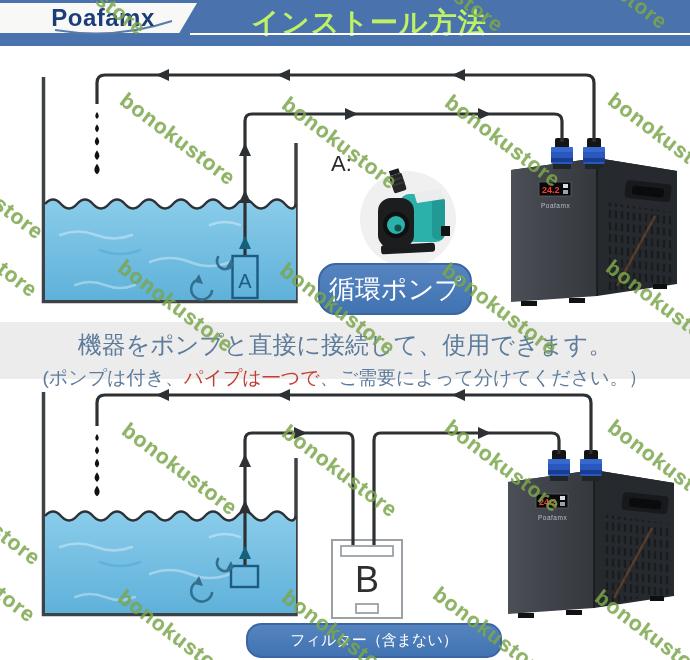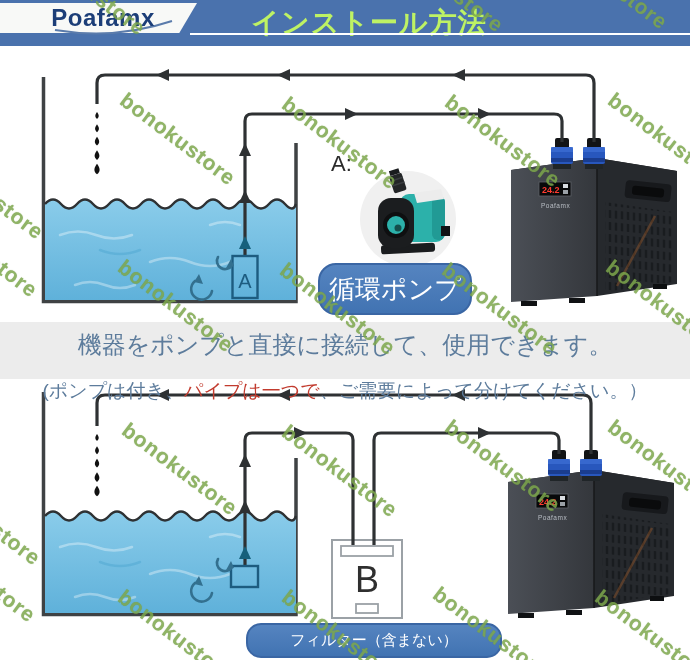--- a/index.html
+++ b/index.html
@@ -14,21 +14,21 @@
          font-size:24px;font-weight:bold;color:#1c3e78;letter-spacing:.5px;}
   .swoosh{position:absolute;left:0;top:0;}
   .title{position:absolute;left:48px;right:0;top:4px;text-align:center;
          font-size:28px;font-weight:bold;color:#bef264;letter-spacing:1px;}
   .head-line{position:absolute;left:190px;right:0;top:33px;height:2px;background:#ffffff;}
 
   
   .note{position:absolute;left:0;top:322px;width:690px;height:57px;background:#ececec;
         z-index:2;text-align:center;}
   .note-l1{margin-top:7px;font-size:24px;color:#5d7c9c;}
-  .note-l2{margin-top:17px;font-size:19px;color:#5d7c9c;}
+  .note-l2{margin-top:4px;font-size:19px;color:#5d7c9c;}
   .note-red{color:#c23b2e;}
 
   
   .pill{position:absolute;display:flex;align-items:center;justify-content:center;
         background:linear-gradient(#5584c0,#4173b2);border:2px solid #3a66a4;border-radius:18px;
         color:#ffffff;z-index:3;box-sizing:border-box;}
   .pill-pump{left:318px;top:263px;width:154px;height:52px;font-size:26px;}
   .pill-filter{left:246px;top:623px;width:256px;height:35px;font-size:15px;border-radius:15px;}
 
   .callout-a{position:absolute;left:331px;top:151px;font-size:22px;color:#2b2b2b;z-index:2;}

